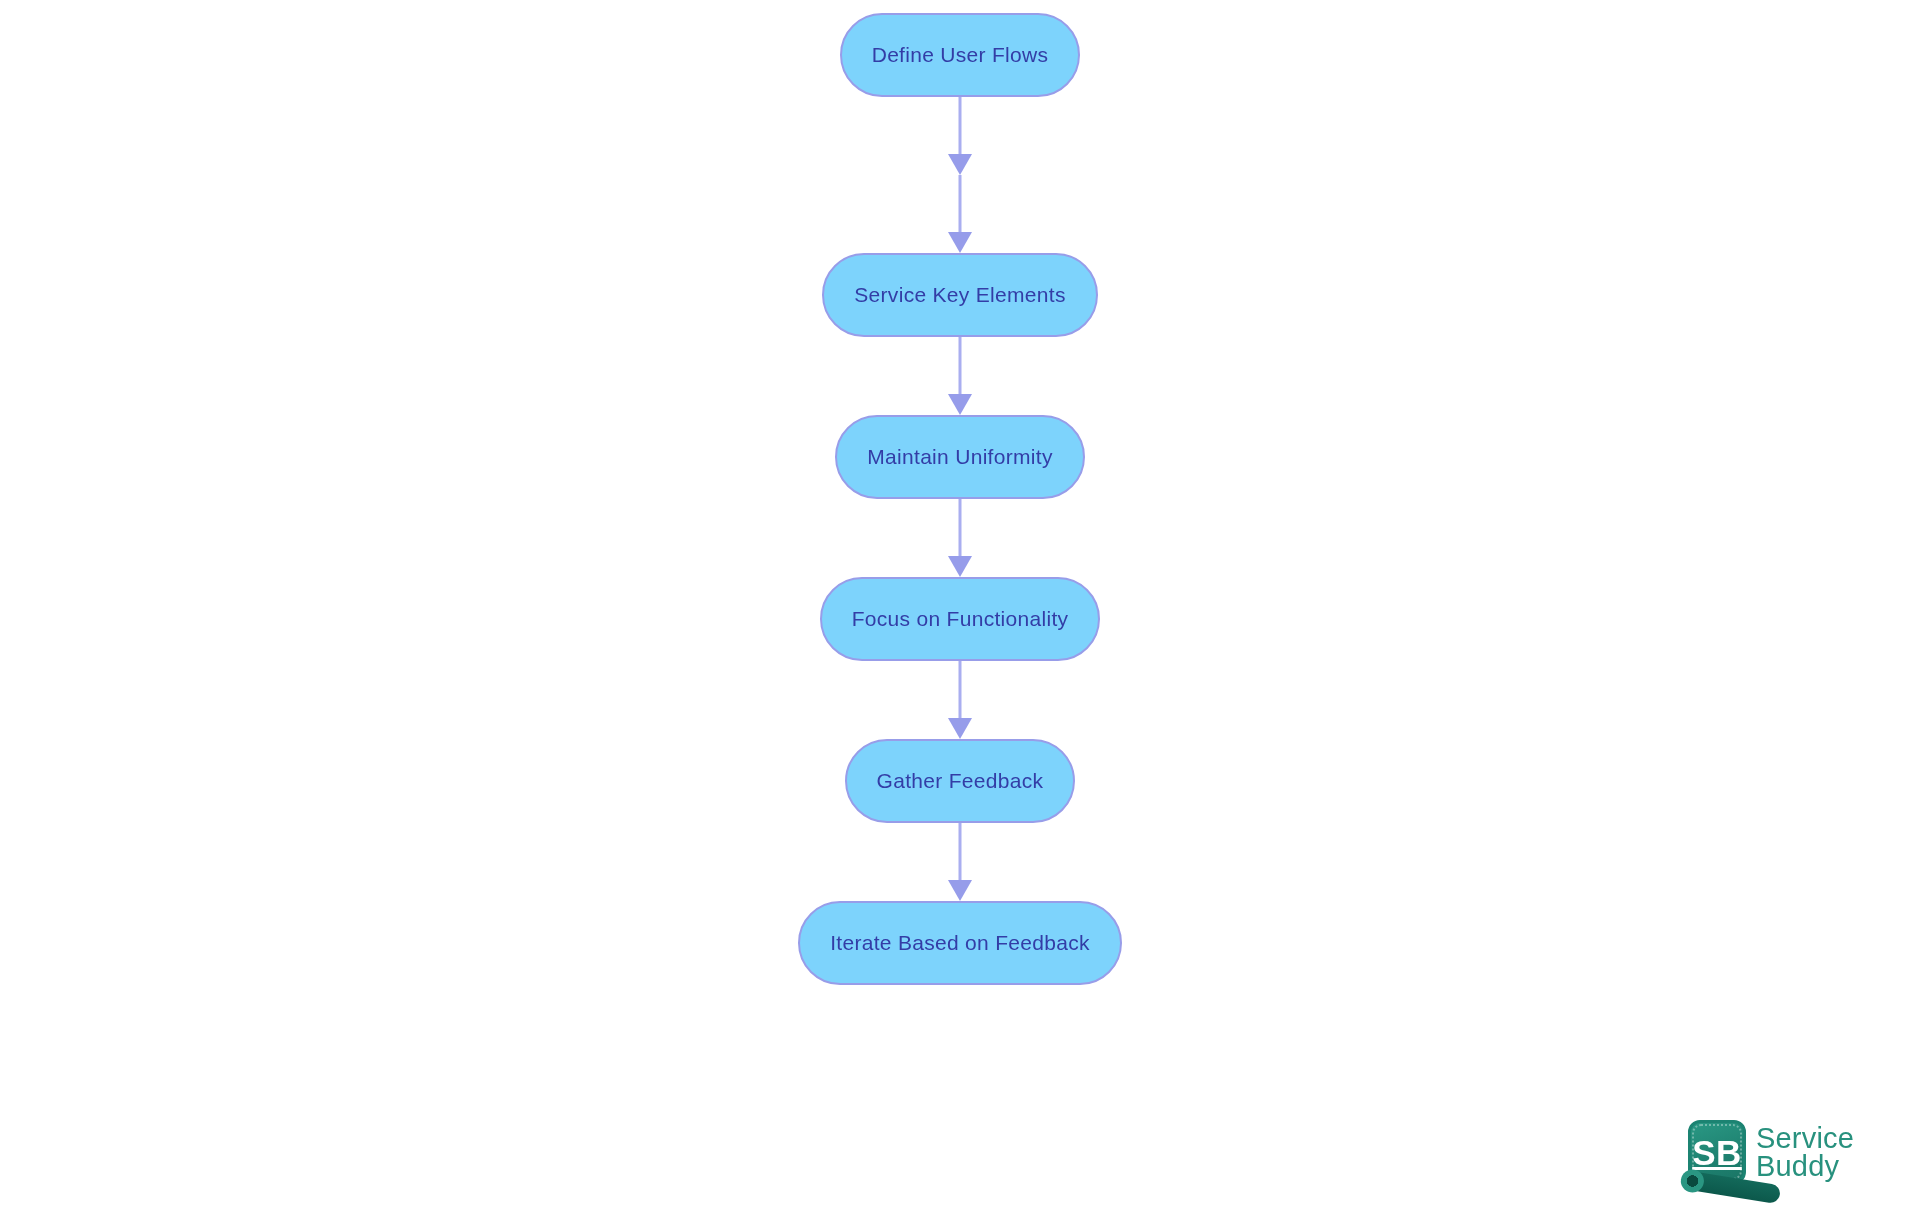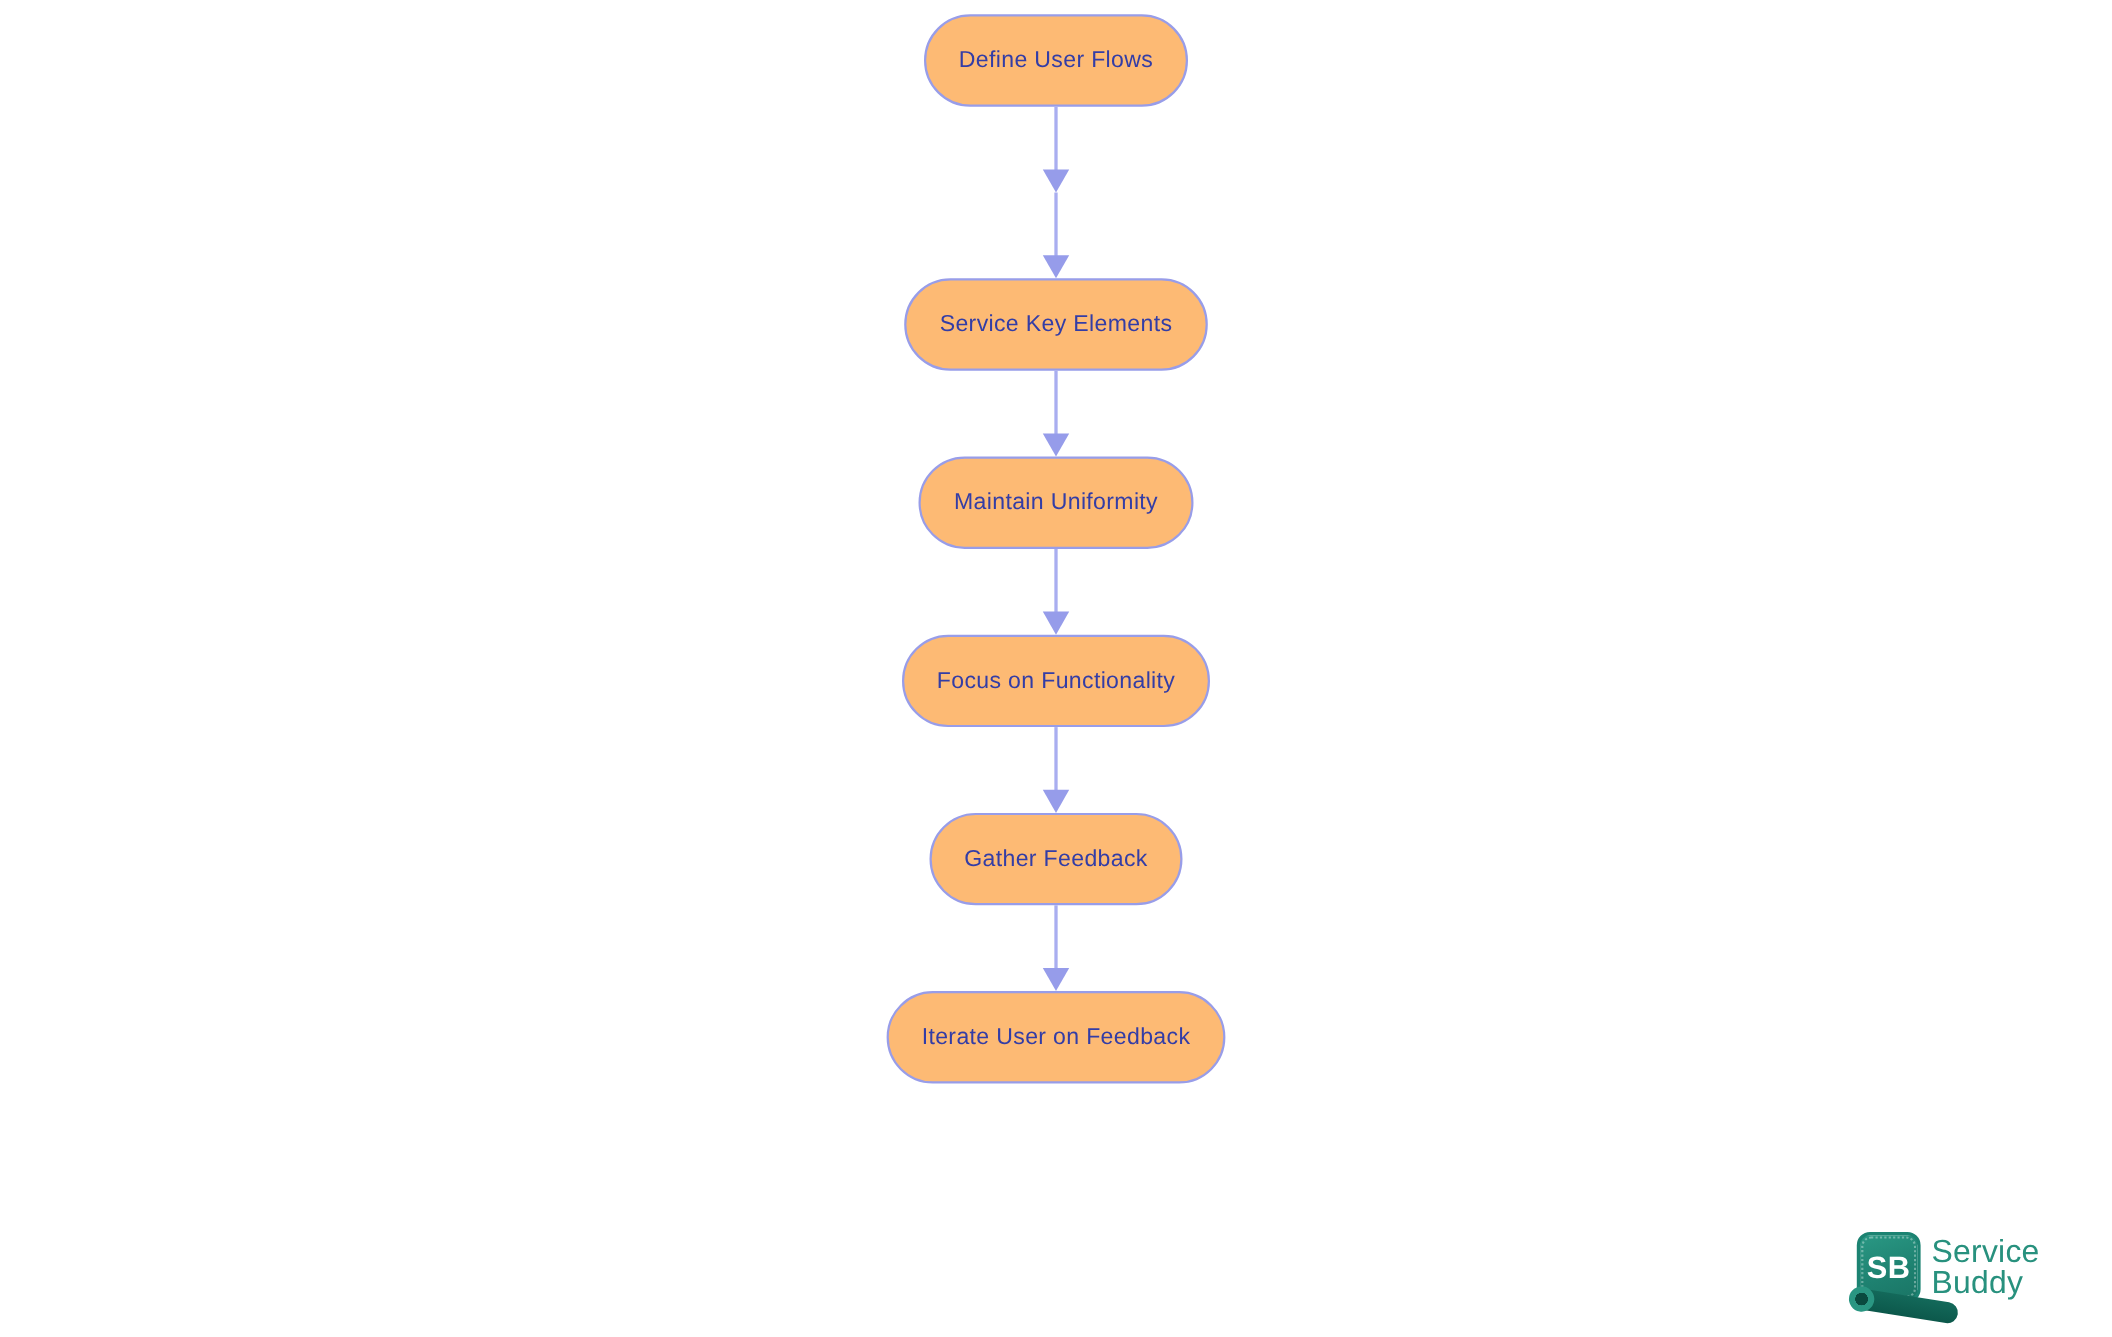--- a/index.html
+++ b/index.html
@@ -18,21 +18,21 @@
     display: flex;
     flex-direction: column;
     align-items: center;
   }
   .flow-node {
     height: 84px;
     padding: 0 30px;
     display: flex;
     align-items: center;
     justify-content: center;
-    background: #fdba74;
+    background: #7dd3fc;
     border: 2px solid #989de9;
     border-radius: 42px;
     color: #333da6;
     font-size: 21px;
     letter-spacing: 0.3px;
     white-space: nowrap;
   }
   .connector {
     height: 78px;
     width: 26px;
@@ -80,25 +80,26 @@
   .logo-mark .perforation {
     position: absolute;
     inset: 1px;
     border: 2px dotted rgba(255,255,255,0.35);
     border-radius: 9px;
     pointer-events: none;
   }
   .logo-monogram {
     color: #ffffff;
     font-weight: bold;
-    font-size: 28px;
+    font-size: 35px;
     letter-spacing: 0.5px;
     position: relative;
     z-index: 2;
     margin-top: 2px;
+    text-decoration: underline;
   }
   .logo-roll {
     position: absolute;
     left: -8px;
     bottom: -8px;
     width: 98px;
     height: 19px;
     border-radius: 10px;
     background: linear-gradient(to bottom, #13695a, #0c584b);
     transform: rotate(9deg);
@@ -173,21 +174,21 @@
   <div class="flow-node">
     <span>Gather Feedback</span>
   </div>
 
   <div class="connector">
     <div class="line"></div>
     <div class="head"></div>
   </div>
 
   <div class="flow-node">
-    <span>Iterate User on Feedback</span>
+    <span>Iterate Based on Feedback</span>
   </div>
 
 </div>
 
 <div class="logo">
   <div class="logo-mark">
     <div class="perforation"></div>
     <span class="logo-monogram">SB</span>
     <div class="logo-roll">
       <div class="roll-end"></div>

